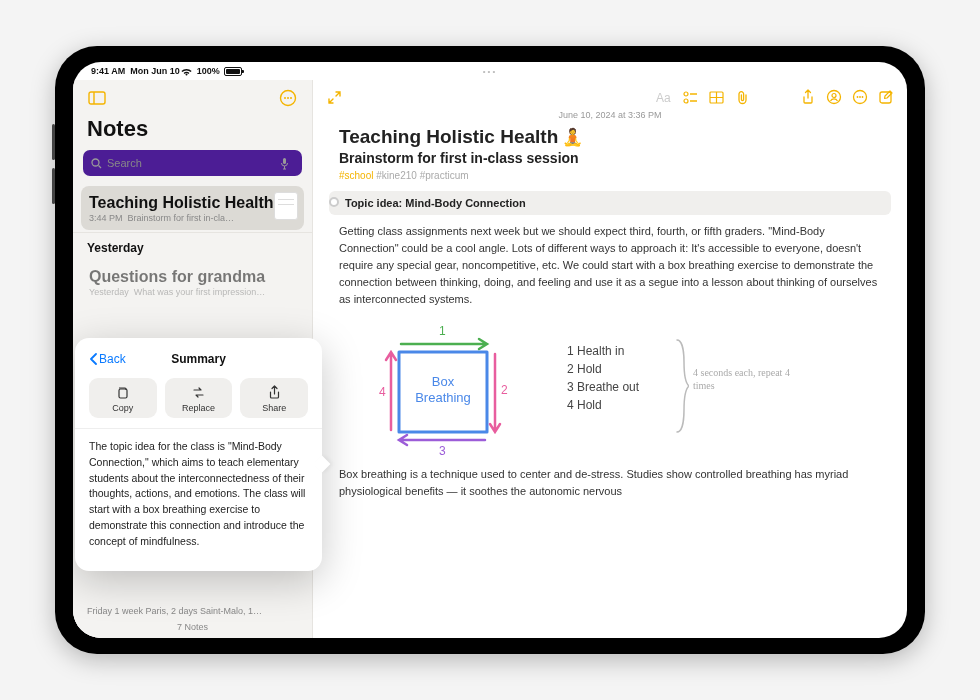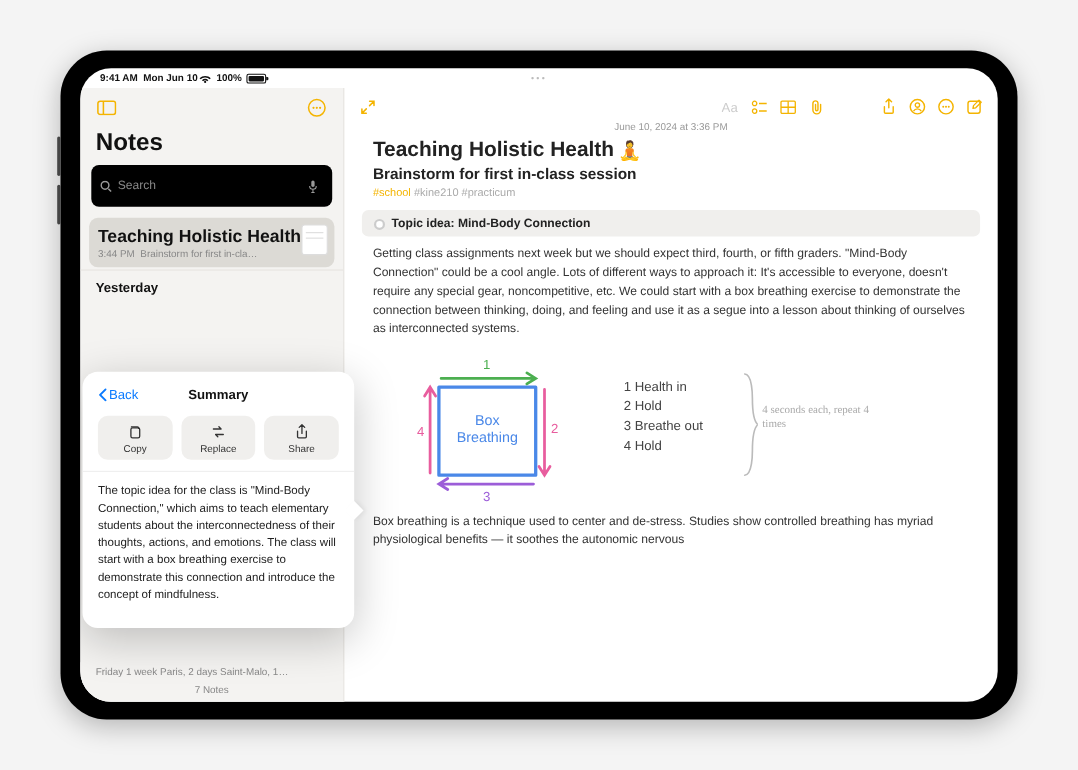--- a/index.html
+++ b/index.html
@@ -12,21 +12,21 @@
 .status .right{display:flex;align-items:center;gap:4px}
 .batt{width:18px;height:9px;border:1px solid #111;border-radius:2px;position:relative}
 .batt::after{content:"";position:absolute;right:-3px;top:2px;width:2px;height:3px;background:#111;border-radius:0 1px 1px 0}
 .batt i{display:block;position:absolute;left:1px;top:1px;bottom:1px;right:1px;background:#111;border-radius:1px}
 .dots{position:absolute;top:5px;left:50%;transform:translateX(-50%);font-size:8px;letter-spacing:2px;color:#bbb}
 .app{flex:1;display:flex;min-height:0}
 .sidebar{width:240px;background:#f4f3f1;border-right:1px solid #e6e4e0;display:flex;flex-direction:column;position:relative}
 .sb-top{display:flex;justify-content:space-between;padding:6px 12px 2px}
 .icbtn{width:24px;height:24px;display:flex;align-items:center;justify-content:center;color:#f4b400;cursor:pointer}
 .sb-title{font-size:22px;font-weight:700;padding:4px 14px 8px;color:#111}
-.search{margin:0 10px 8px;height:38px;background:#000000;border-radius:7px;display:flex;align-items:center;padding:0 8px;font-size:11px;color:#888}
+.search{margin:0 10px 8px;height:26px;background:#4c1d95;border-radius:7px;display:flex;align-items:center;padding:0 8px;font-size:11px;color:#888}
 .search svg{margin-right:5px}
 .search span{flex:1}
 .sec{font-weight:700;font-size:12px;color:#111;padding:8px 14px 4px;border-top:1px solid #e6e4e0}
 .sec.first{border-top:none;padding-top:2px}
 .item{margin:2px 8px;padding:7px 8px;border-radius:8px;position:relative}
 .item.sel{background:#dcdad5}
 .item .ti{font-size:16px;font-weight:600;color:#111}
 .item .sub{font-size:9px;color:#888;margin-top:1px;white-space:nowrap;overflow:hidden;text-overflow:ellipsis}
 .item .sub em{font-style:normal;color:#888}
 .thumb{position:absolute;right:6px;top:6px;width:24px;height:28px;background:#fff;border:1px solid #ddd;border-radius:3px}
@@ -52,21 +52,21 @@
 .tb{width:26px;height:26px;display:flex;align-items:center;justify-content:center;cursor:pointer;color:#ccc}
 .tb.gold{color:#f4b400}
 .tb svg{display:block}
 .date{text-align:center;font-size:9px;color:#999;margin:0 0 6px}
 .note{padding:0 26px 12px;overflow:hidden;color:#222}
 .h1{font-size:19px;font-weight:700;display:flex;align-items:center;gap:4px}
 .h2{font-size:14px;font-weight:700;margin-top:2px}
 .tags{margin-top:4px;font-size:10px}
 .tag{color:#f4b400}
 .tag.gray{color:#aaa}
-.highlight{background:#f0efed;border-radius:6px;padding:6px 11px;margin:10px -10px 8px;display:flex;align-items:flex-end;gap:6px}
+.highlight{background:#f0efed;border-radius:6px;padding:6px 0;margin:10px -10px 8px;display:flex;align-items:flex-start;gap:6px}
 .knob{width:10px;height:10px;background:#fff;border:2px solid #ccc;border-radius:50%}
 .highlight b{font-size:11px;font-weight:700}
 .body{font-size:11px;line-height:1.55;color:#333}
 .drawing{margin:12px 0 8px;height:138px;position:relative}
 .drawing svg{position:absolute;left:0;top:0}
 .steps{position:absolute;left:228px;top:20px;font-family:"Comic Sans MS","Marker Felt",cursive;font-size:12px;color:#444}
 .steps div{margin:4px 0}
 .brace{position:absolute;left:336px;top:18px;height:96px;width:14px}
 .brace svg{width:14px;height:96px}
 .steps-note{position:absolute;left:354px;top:46px;width:110px;font-family:"Comic Sans MS",cursive;font-size:10px;color:#aaa;line-height:1.3}
@@ -121,20 +121,24 @@
               <rect x="3" y="1" width="3" height="6" rx="1.5" fill="#999"></rect>
               <path d="M1.5 6a3 3 0 006 0M4.5 9v3M3 12h3" fill="none" stroke="#999" stroke-width="1"></path>
             </svg>
      </div>
      <div class="item sel">
        <div class="ti"><span>Teaching Holistic Health</span><span>🧘</span></div>
        <div class="sub"><em>3:44 PM</em>&nbsp;&nbsp;<span>Brainstorm for first in-cla…</span></div>
        <div class="thumb"></div>
      </div>
      <div class="sec">Yesterday</div>
+     <div class="item faded">
+       <div class="ti">Questions for grandma</div>
+       <div class="sub"><em>Yesterday</em>&nbsp;&nbsp;<span>What was your first impression…</span></div>
+     </div>
 
      <div class="popover">
        <div class="pop-head">
          <div class="back">
            <svg width="8" height="12" viewBox="0 0 8 12">
                   <path d="M7 1L2 6l5 5" fill="none" stroke="#0a7aff" stroke-width="1.8" stroke-linecap="round" stroke-linejoin="round"></path>
                 </svg>
            <span>Back</span>
          </div>
          <div class="pop-title">Summary</div>

